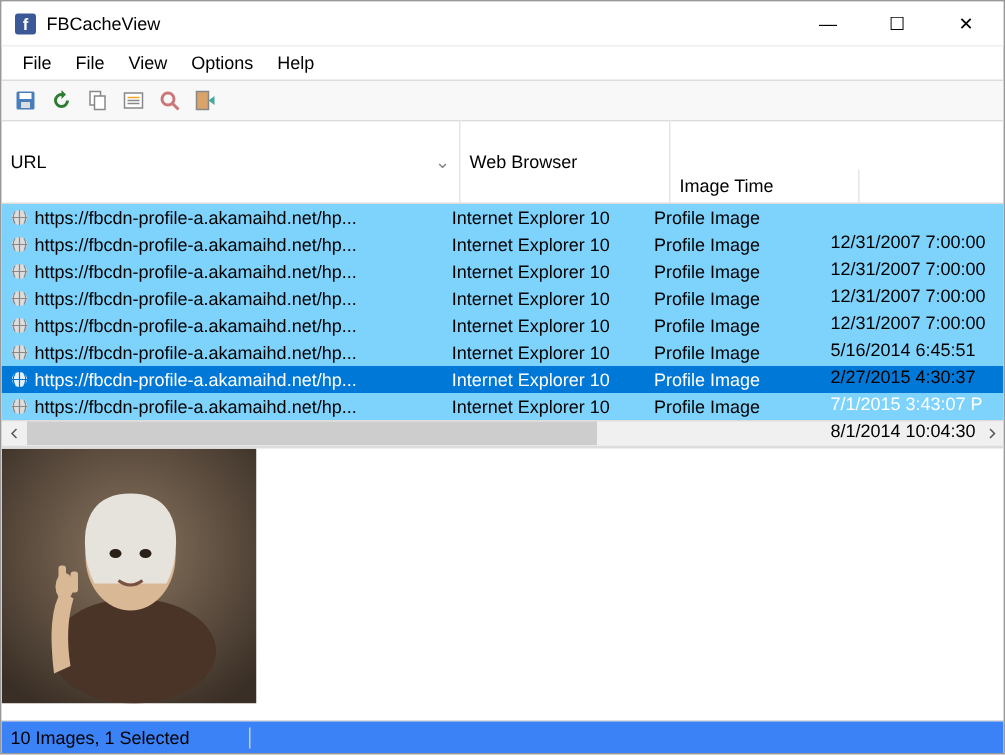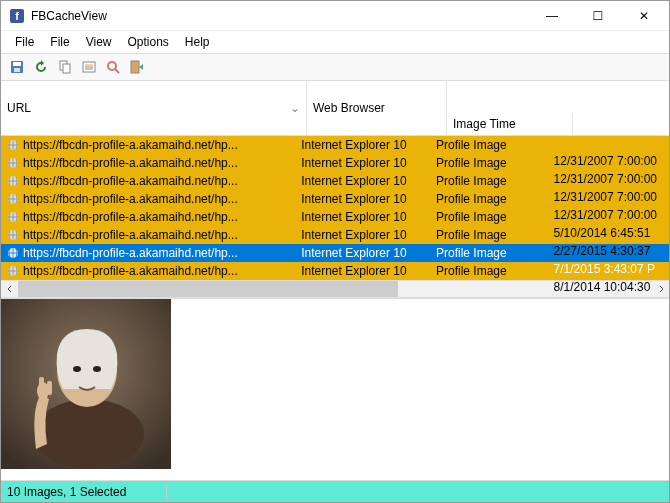--- a/index.html
+++ b/index.html
@@ -9,32 +9,32 @@
 .titlebar .title { flex: 1; font-size: 12px; }
 .titlebar .winbtn { width: 46px; height: 30px; display: flex; align-items: center; justify-content: center; cursor: default; }
 .menubar { display: flex; padding: 2px 6px; border-bottom: 1px solid #ddd; }
 .menubar .menu { padding: 2px 8px; cursor: default; }
 .toolbar { display: flex; padding: 3px 6px; gap: 4px; border-bottom: 1px solid #ddd; background: #f8f8f8; }
 .toolbar .tbtn { width: 20px; height: 20px; display: flex; align-items: center; justify-content: center; cursor: default; }
 .listview { flex: 0 0 auto; overflow: hidden; }
 .headers { display: flex; background: #fff; border-bottom: 1px solid #ddd; }
 .headers .col { padding: 4px 6px; border-right: 1px solid #e5e5e5; display: flex; align-items: center; justify-content: space-between; cursor: default; white-space: nowrap; overflow: hidden; }
 .headers .col .sorticon { margin-left: 4px; opacity: 0.5; }
-.rows { background: #eab308; }
+.rows { background: #7dd3fc; }
 .row { display: flex; height: 18px; align-items: center; cursor: default; }
 .row.selected { background: #0078d7; color: #fff; }
 .row .cell { padding: 0 6px; white-space: nowrap; overflow: hidden; text-overflow: ellipsis; display: flex; align-items: center; }
 .row .cell .globe { width: 12px; height: 12px; margin-right: 4px; flex-shrink: 0; }
 .hscroll { height: 17px; background: #f0f0f0; display: flex; align-items: center; border-top: 1px solid #ddd; }
 .hscroll .arrow { width: 17px; height: 17px; display: flex; align-items: center; justify-content: center; background: #f0f0f0; cursor: default; }
 .hscroll .track { flex: 1; height: 17px; position: relative; }
 .hscroll .thumb { position: absolute; left: 0; width: 60%; height: 100%; background: #cdcdcd; }
 .preview { flex: 1; border-top: 2px solid #ddd; padding: 0; overflow: hidden; background: #fff; position: relative; }
 .preview-img { width: 170px; height: 170px; margin: 0; display: block; }
-.statusbar { height: 22px; border-top: 1px solid #ddd; display: flex; align-items: center; padding: 0 6px; font-size: 12px; background: #5eead4; }
+.statusbar { height: 22px; border-top: 1px solid #ddd; display: flex; align-items: center; padding: 0 6px; font-size: 12px; background: #3b82f6; }
 .statusbar .status-left { flex: 0 0 auto; width: 160px; border-right: 1px solid #ccc; }
 .statusbar .status-right { flex: 1; padding-left: 120px; }
 
 .col-url { width: 306px; }
 .col-browser { width: 140px; }
 .col-type { width: 122px; }
 .col-time { width: 126px; margin-top: 32px; }
 </style>
 </head>
 <body>
@@ -172,21 +172,21 @@
       <div class="row">
         <div class="cell col-url">
           <svg class="globe" viewBox="0 0 12 12">
             <circle cx="6" cy="6" r="5" fill="#ddd"></circle>
             <path d="M1 6h10M6 1v10M3 2a8 8 0 0 0 0 8M9 2a8 8 0 0 1 0 8" stroke="#888" stroke-width="0.8" fill="none"></path>
           </svg>
           <span>https://fbcdn-profile-a.akamaihd.net/hp...</span>
         </div>
         <div class="cell col-browser">Internet Explorer 10</div>
         <div class="cell col-type">Profile Image</div>
-        <div class="cell col-time">5/10/2014 6:45:51</div>
+        <div class="cell col-time">5/16/2014 6:45:51</div>
       </div>
       <div class="row">
         <div class="cell col-url">
           <svg class="globe" viewBox="0 0 12 12">
             <circle cx="6" cy="6" r="5" fill="#ddd"></circle>
             <path d="M1 6h10M6 1v10M3 2a8 8 0 0 0 0 8M9 2a8 8 0 0 1 0 8" stroke="#888" stroke-width="0.8" fill="none"></path>
           </svg>
           <span>https://fbcdn-profile-a.akamaihd.net/hp...</span>
         </div>
         <div class="cell col-browser">Internet Explorer 10</div>

